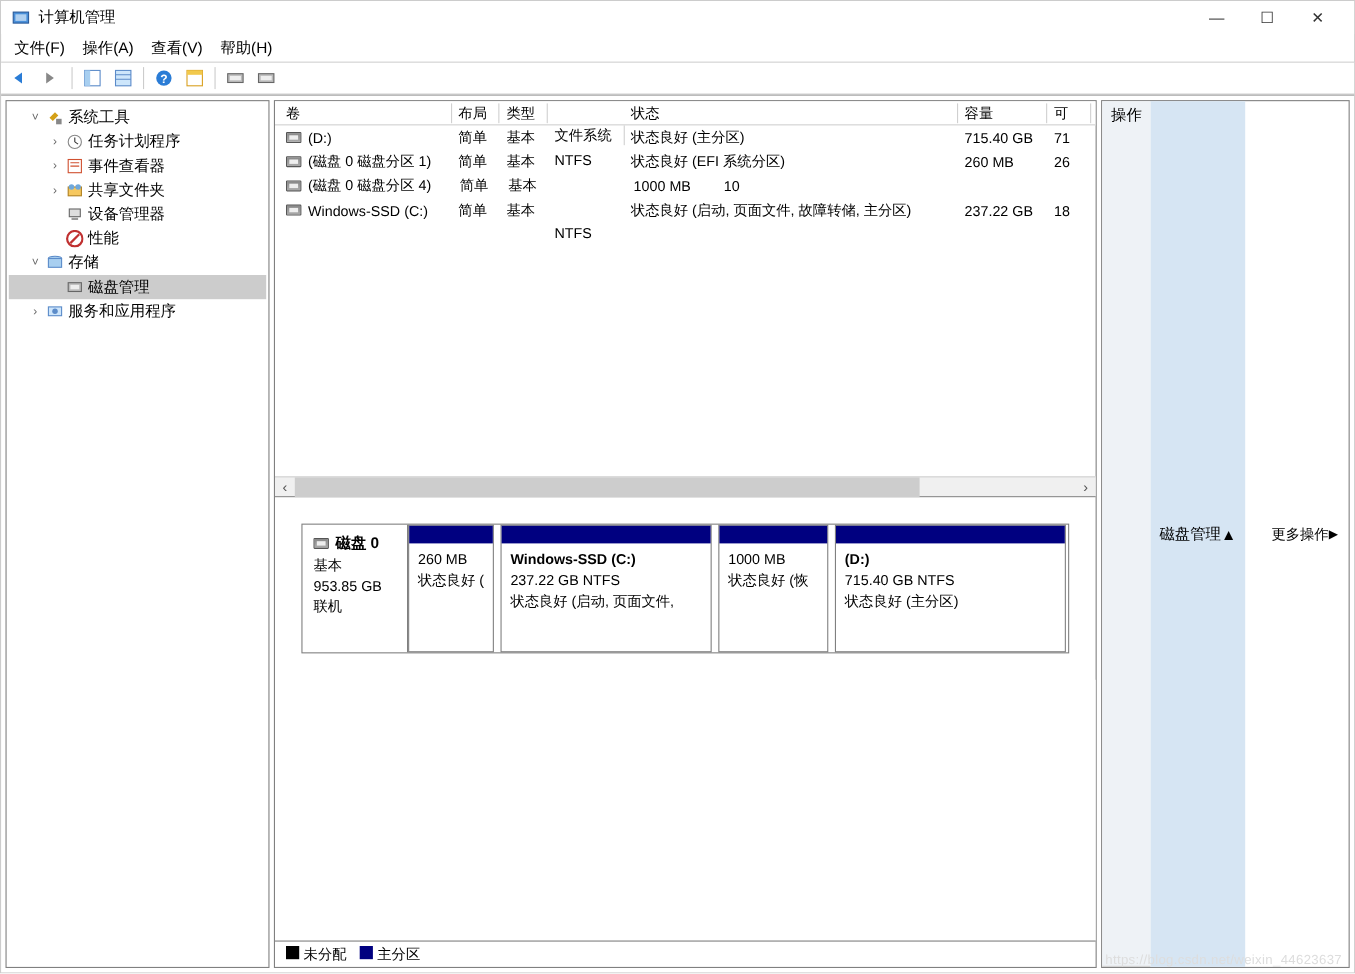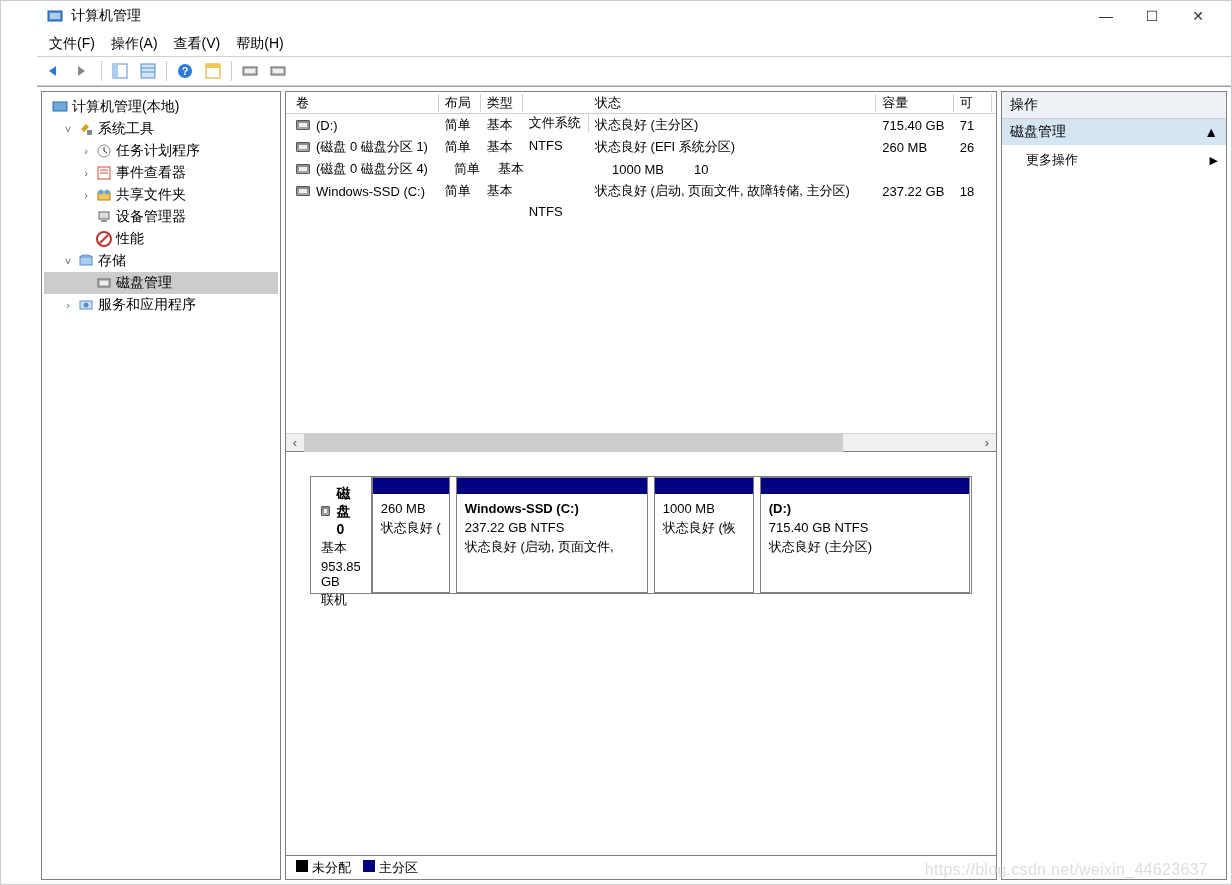--- a/index.html
+++ b/index.html
@@ -1,17 +1,17 @@
 <!DOCTYPE html>
 <html><head>
 <meta charset="utf-8">
 <style>
 * { box-sizing: border-box; margin: 0; padding: 0; font-family: "Microsoft YaHei", "Segoe UI", sans-serif; }
 body { background: #fff; font-size: 13px; color: #000; }
-.window { width: 1232px; height: 885px; border: 1px solid #ccc; display: flex; flex-direction: column; background: #fff; padding-left: 36px; }
+.window { width: 1232px; height: 885px; border: 1px solid #ccc; display: flex; flex-direction: column; background: #fff; }
 .titlebar { height: 30px; display: flex; align-items: center; padding: 0 10px; background: #fff; }
 .titlebar .icon { width: 16px; height: 16px; margin-right: 8px; }
 .titlebar .title { flex: 1; font-size: 14px; }
 .winbtns { display: flex; gap: 0; }
 .winbtn { width: 46px; height: 30px; display: flex; align-items: center; justify-content: center; font-size: 14px; color: #333; }
 .menubar { height: 25px; padding: 0 12px; display: flex; gap: 16px; align-items: center; }
 .menubar span { font-size: 14px; }
 .toolbar { height: 30px; border-top: 1px solid #d0d0d0; border-bottom: 1px solid #d0d0d0; display: flex; align-items: center; padding: 0 6px; background: #fff; gap: 4px; }
 .tbtn { width: 24px; height: 24px; display: flex; align-items: center; justify-content: center; border: 1px solid transparent; }
 .tdiv { width: 1px; height: 20px; background: #ccc; margin: 0 2px; }
@@ -52,27 +52,27 @@
 .dm-parts { flex: 1; display: flex; gap: 4px; padding: 0 0 0 0; }
 .part { border: 1px solid #808080; display: flex; flex-direction: column; margin: 0 2px 0 0; }
 .part .ph { height: 16px; background: #000080; }
 .part .pb { padding: 6px 8px; font-size: 13px; line-height: 1.45; overflow: hidden; }
 .part .pn { font-weight: bold; }
 .dm-rest { flex: 1; background: #fff; }
 .legend { height: 24px; border-top: 1px solid #808080; display: flex; align-items: center; padding: 0 10px; font-size: 13px; gap: 12px; }
 .lg-sq { width: 12px; height: 12px; display: inline-block; margin-right: 4px; }
 .lg-sq.black { background: #000; }
 .lg-sq.navy { background: #000080; }
-.right-pane { width: 226px; border: 1px solid #808080; margin: 4px 4px 4px 4px; background: #fff; display: flex; flex-direction: column; }
+.right-pane { width: 226px; border: 1px solid #808080; margin: 4px 4px 4px 4px; background: #fff; display: flex; flex-direction: row; }
 .rp-hdr { background: #eef2f6; padding: 4px 8px; font-size: 14px; border-bottom: 1px solid #d0d0d0; }
 .rp-section { background: #d6e5f3; padding: 4px 8px; display: flex; align-items: center; justify-content: space-between; font-size: 14px; }
 .rp-item { padding: 6px 8px 6px 24px; font-size: 13px; display: flex; align-items: center; justify-content: space-between; }
 .rp-item .arrow { font-size: 11px; }
 svg { display: block; }
-.watermark { position: fixed; right: 24px; bottom: 6px; color: #ddd; font-size: 16px; font-family: Arial; letter-spacing: .3px; }
+.watermark { position: fixed; right: 12px; bottom: 6px; color: #ddd; font-size: 12px; font-family: Arial; letter-spacing: .3px; }
 </style>
 </head>
 <body>
 
 <div class="window">
   <div class="titlebar">
     <span class="icon">
       <svg width="16" height="16">
           <rect x="1" y="3" width="14" height="10" fill="#4a90d9" stroke="#2a5a99"></rect>
           <rect x="3" y="5" width="10" height="6" fill="#b0d0f0"></rect>
@@ -143,28 +143,20 @@
           <rect x="2" y="3" width="14" height="8" fill="#bbb" stroke="#666"></rect>
           <rect x="4" y="5" width="10" height="4" fill="#eee"></rect>
         </svg>
       </div>
   </div>
 
   <div class="content">
 
     <div class="left-pane">
       <div class="tree">
-        <div class="tree-item">
-          <span class="ic">
-              <svg width="16" height="16">
-                <rect x="1" y="3" width="14" height="9" fill="#6fa8dc" stroke="#2e6aa8"></rect>
-              </svg>
-            </span>
-          <span>计算机管理(本地)</span>
-        </div>
         <div class="tree-item indent1">
           <span class="tog">˅</span>
           <span class="ic">
               <svg width="16" height="16">
                 <path d="M3 8 L8 3 L11 6 L6 11 Z" fill="#d4a017"></path>
                 <rect x="9" y="9" width="5" height="5" fill="#888"></rect>
               </svg>
             </span>
           <span>系统工具</span>
         </div>

